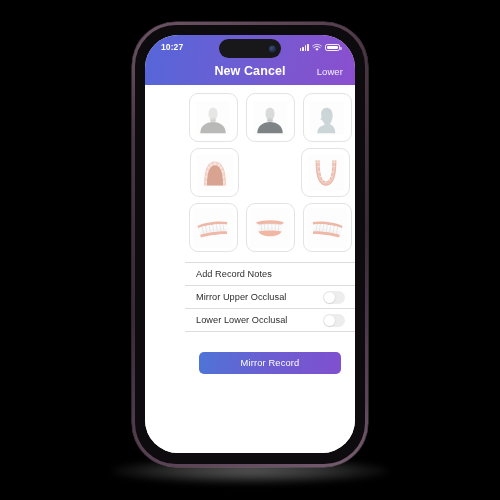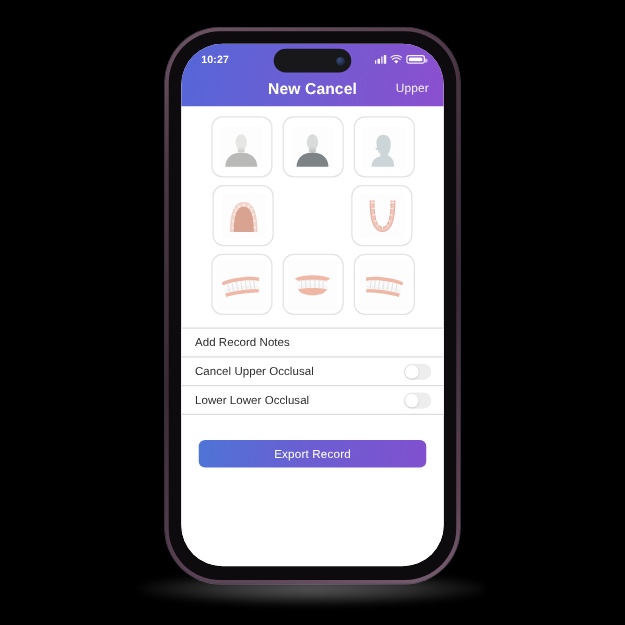--- a/index.html
+++ b/index.html
@@ -190,20 +190,21 @@
     letter-spacing: 0.1px;
   }
 
   
   .content {
     flex: 1 1 auto;
     background: #ffffff;
     display: flex;
     flex-direction: column;
     overflow: hidden;
+    padding-left: 40px;
   }
 
   
   .grid {
     padding: 8px 14px 6px 14px;
     display: flex;
     flex-direction: column;
     gap: 6px;
   }
   .grid-row {
@@ -317,21 +318,21 @@
                 <path d="M1.2 3.3 a13.6 13.6 0 0 1 17.6 0" stroke="#ffffff" stroke-width="1.7" fill="none" stroke-linecap="round" opacity="0.85"></path>
               </svg>
               <div class="batt">
                   <span></span>
                 </div>
             </div>
           </div>
 
           <div class="nav-row">
             <div class="nav-title">New Cancel</div>
-            <div class="nav-cancel">Upper</div>
+            <div class="nav-cancel">Lower</div>
           </div>
         </div>
 
         <div class="content">
 
           <div class="grid">
 
             <div class="grid-row">
 
               <div class="tile">
@@ -456,37 +457,37 @@
 
           </div>
 
           <div class="list">
 
             <div class="list-row">
               <span class="list-label">Add Record Notes</span>
             </div>
 
             <div class="list-row">
-              <span class="list-label">Cancel Upper Occlusal</span>
+              <span class="list-label">Mirror Upper Occlusal</span>
               <span class="toggle">
                 <span class="toggle-knob"></span>
               </span>
             </div>
 
             <div class="list-row">
               <span class="list-label">Lower Lower Occlusal</span>
               <span class="toggle">
                 <span class="toggle-knob"></span>
               </span>
             </div>
 
           </div>
 
           <div class="export-wrap">
-            <div class="export-btn">Export Record</div>
+            <div class="export-btn">Mirror Record</div>
           </div>
 
           <div class="spacer"></div>
 
         </div>
 
       </div>
     </div>
   </div>
 

